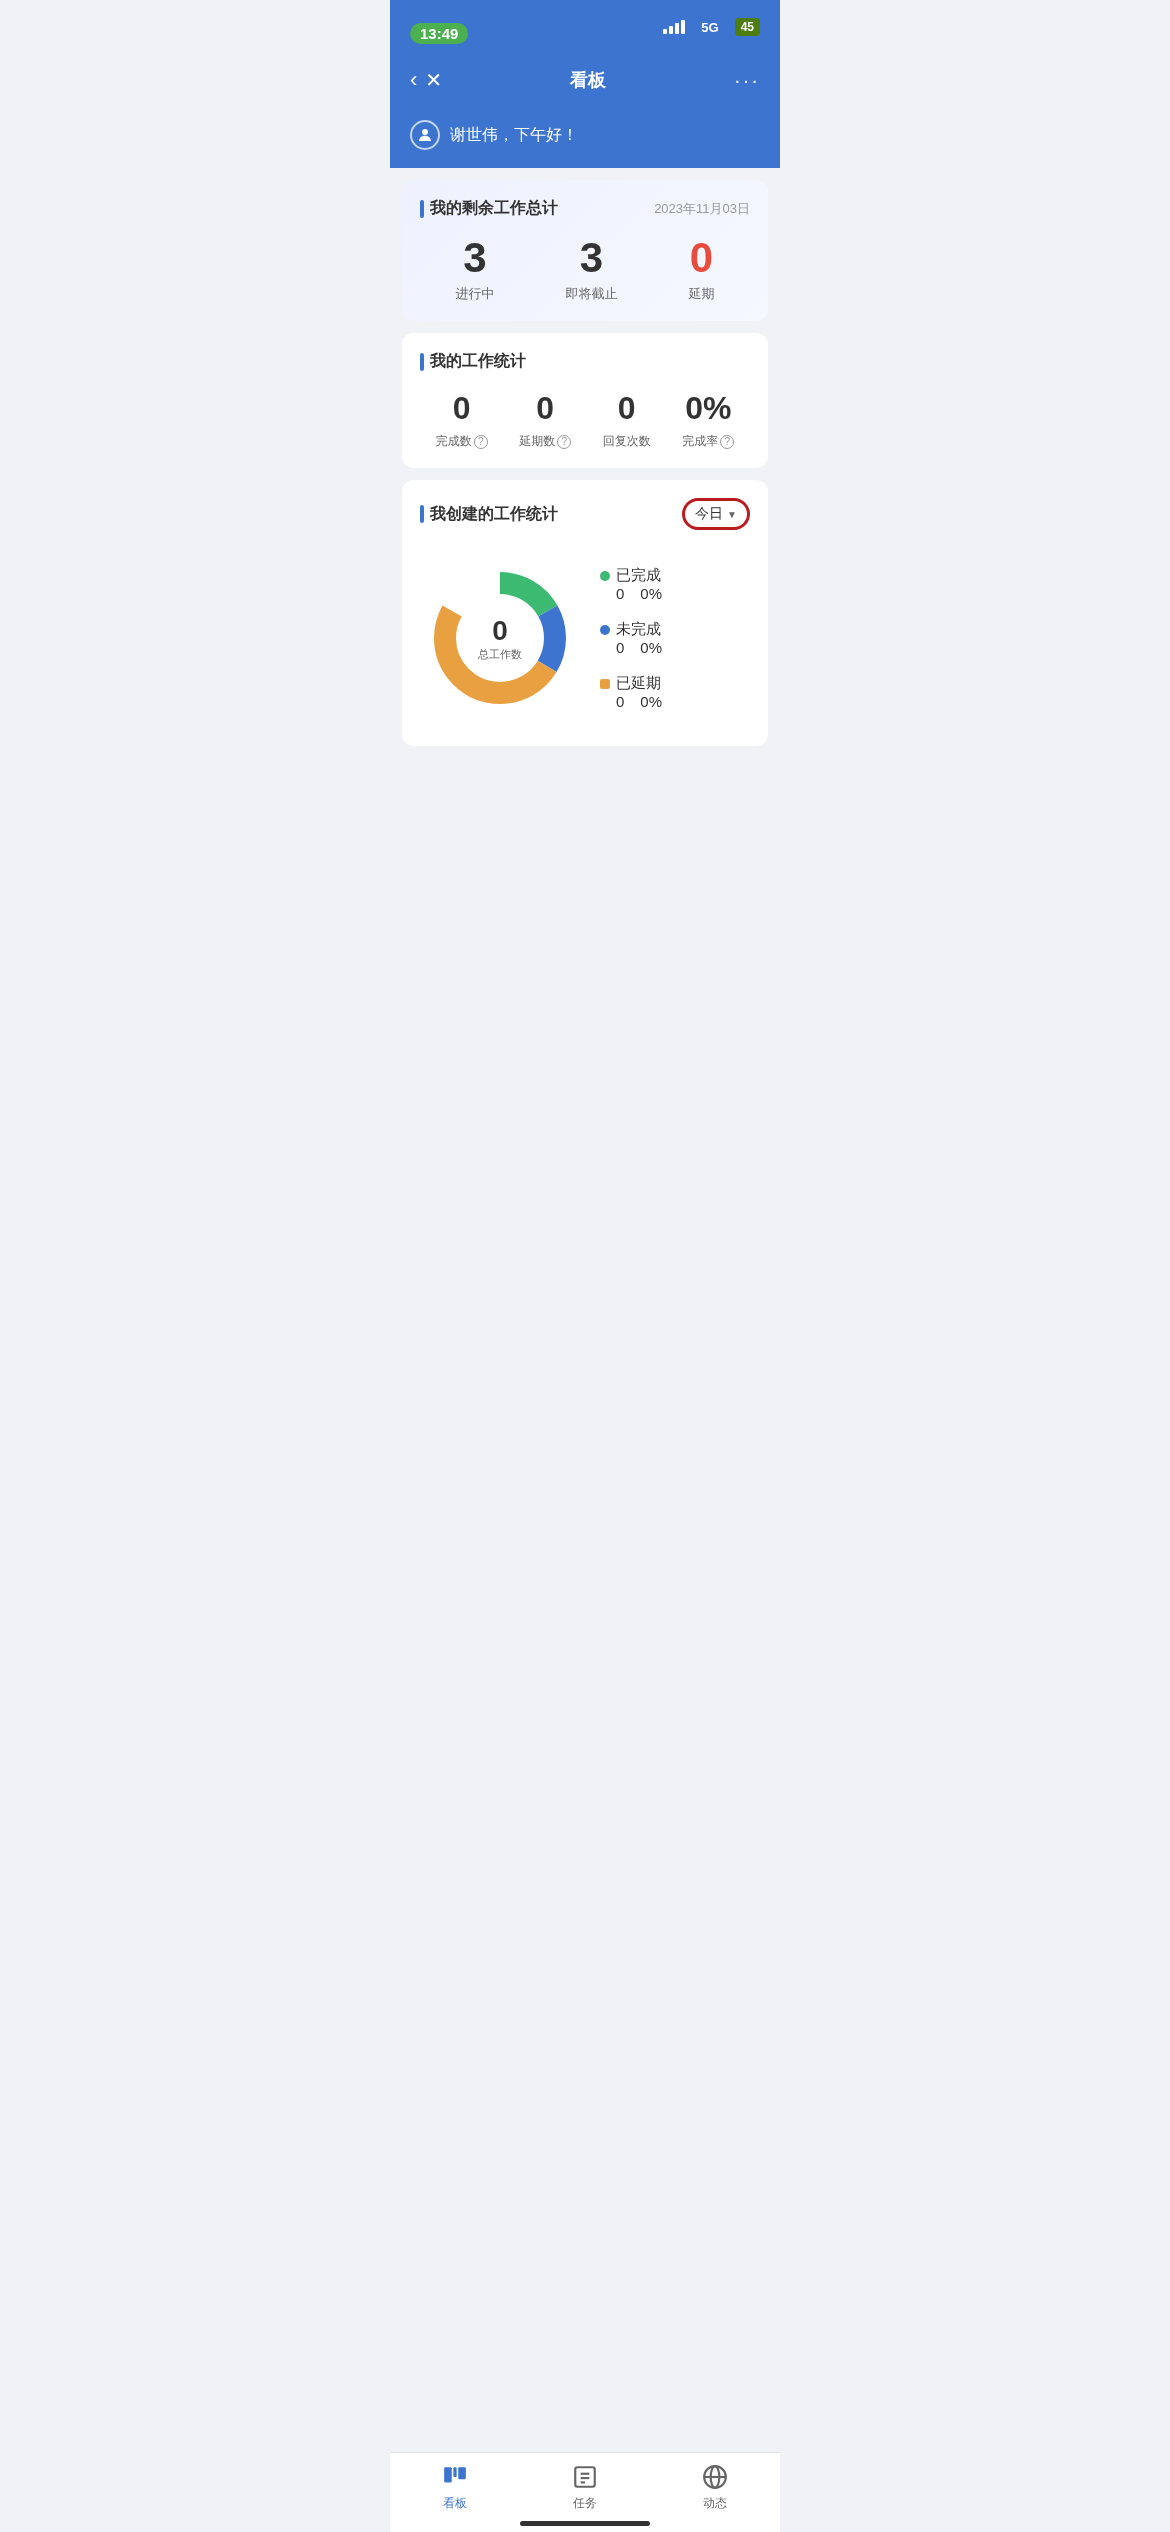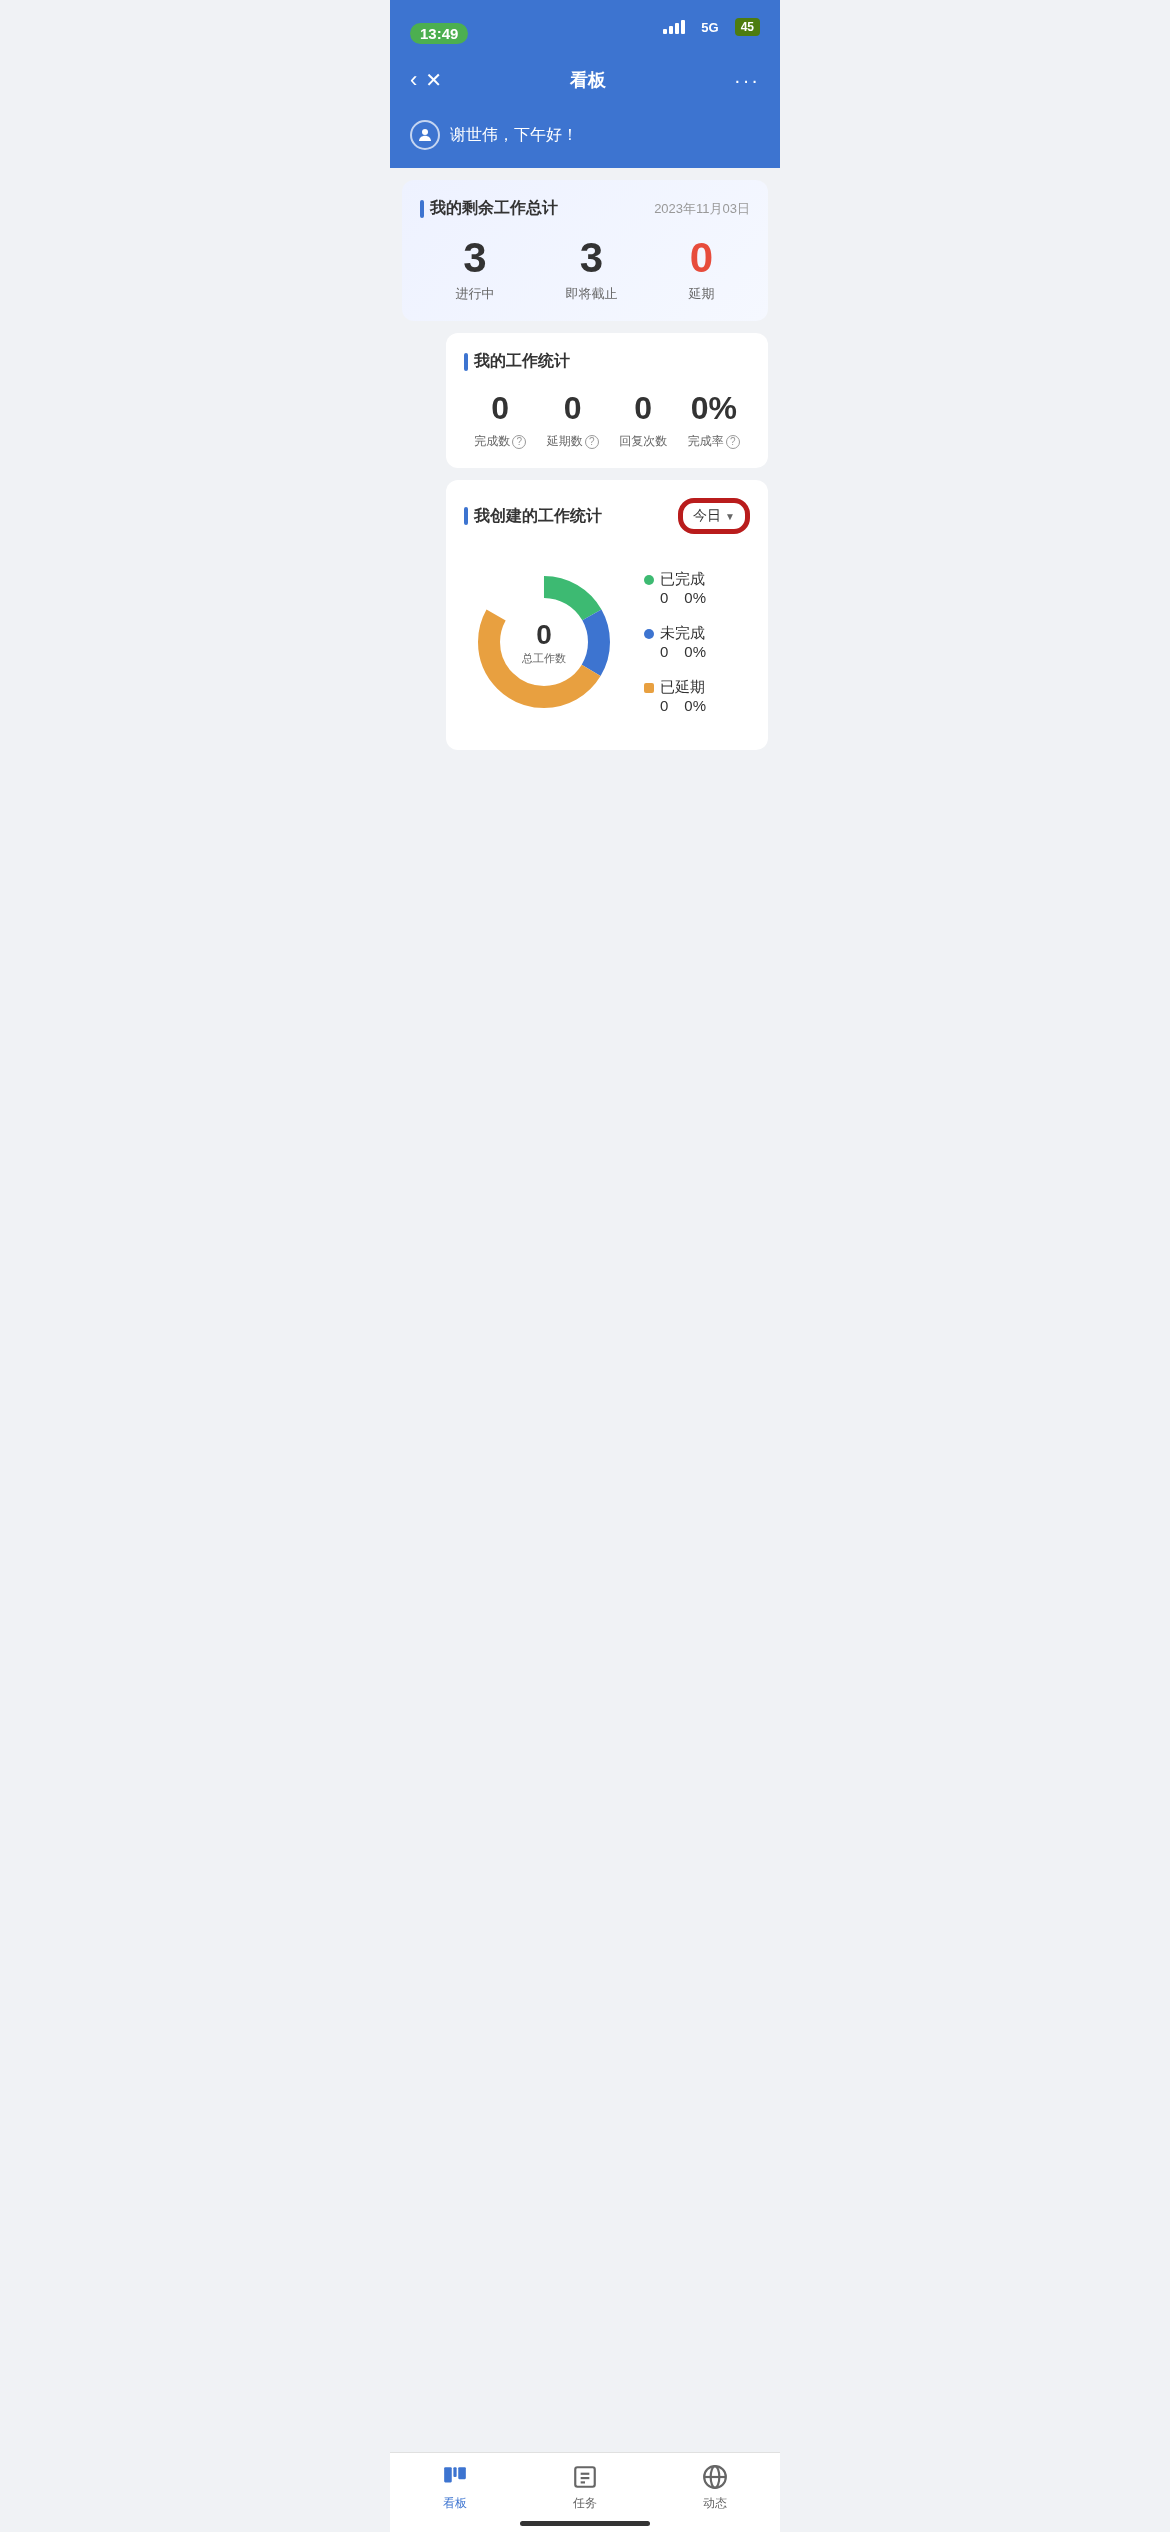--- a/index.html
+++ b/index.html
@@ -125,21 +125,20 @@
       flex-direction: column;
       gap: 12px;
       padding-bottom: 80px;
     }
 
     
     .card {
       background: white;
       border-radius: 12px;
       padding: 18px;
-      margin-left: 44px;
     }
 
     .card-header {
       display: flex;
       justify-content: space-between;
       align-items: center;
       margin-bottom: 18px;
     }
     .card-title {
       font-size: 16px;
@@ -287,21 +286,21 @@
     .legend-pct {
       font-size: 15px;
       color: #333;
     }
 
     
     .filter-pill {
       display: flex;
       align-items: center;
       gap: 4px;
-      border: 5px solid #b91c1c;
+      border: 3px solid #b91c1c;
       border-radius: 16px;
       padding: 4px 10px;
       font-size: 14px;
       color: #333;
       cursor: pointer;
     }
     .chevron-down {
       font-size: 10px;
       color: #666;
     }

